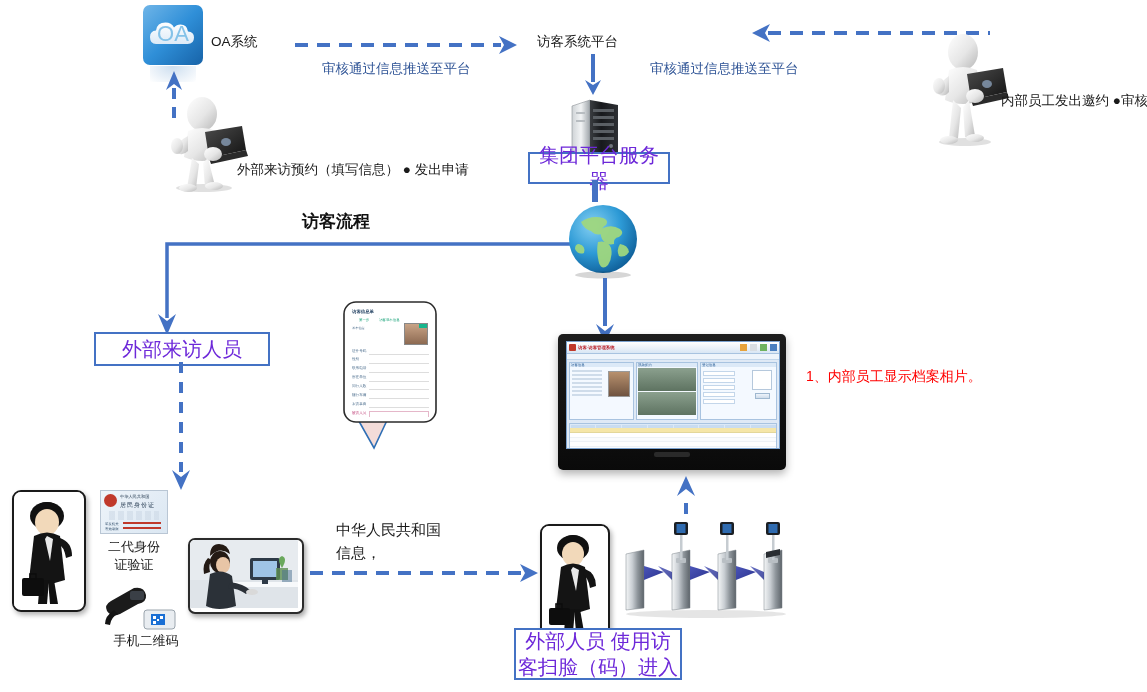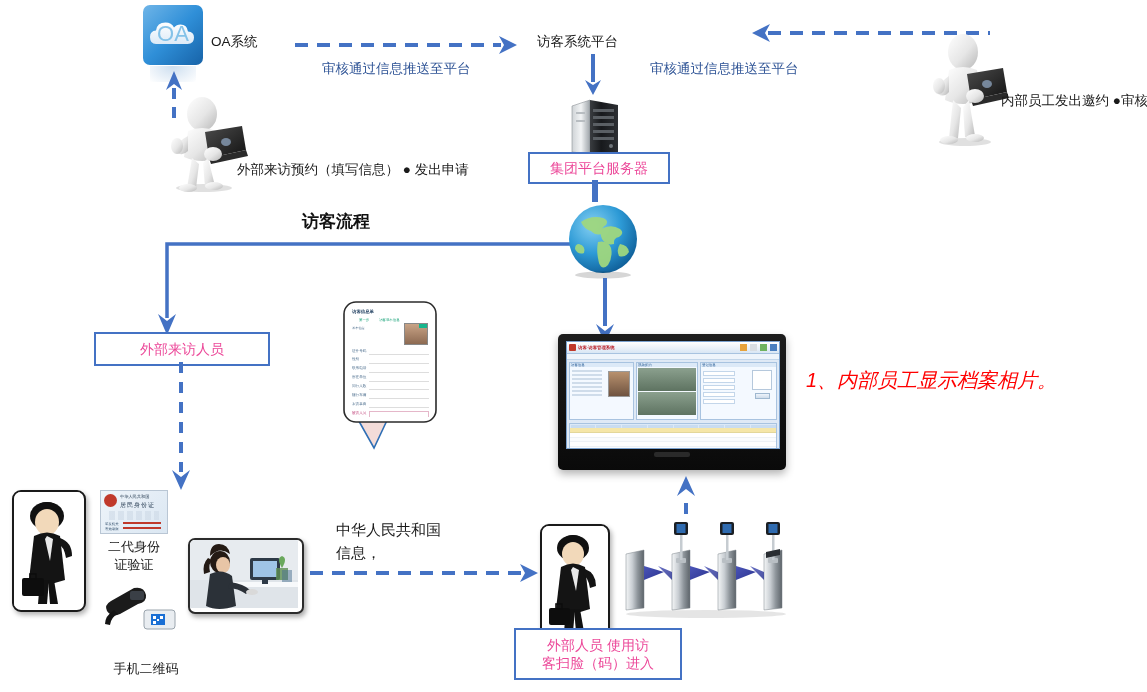--- a/index.html
+++ b/index.html
@@ -2,26 +2,26 @@
 <html><head>
 <meta charset="utf-8">
 <style>
   html,body{margin:0;padding:0;background:#ffffff;}
   body{width:1147px;height:692px;position:relative;overflow:hidden;
        font-family:"Liberation Sans","DejaVu Sans",sans-serif;}
   #stage{position:absolute;left:0;top:0;width:1147px;height:692px;}
   .abs{position:absolute;}
   .lbl{color:#1a1a1a;font-size:13.5px;white-space:nowrap;line-height:1.35;}
   .lbl-blue{color:#2f5496;font-size:13.5px;white-space:nowrap;}
-  .redbox{border:2px solid #4472c4;color:#ec4899;font-size:14px;
+  .redbox{border:2px solid #4472c4;color:#6d28d9;font-size:20px;
           text-align:center;line-height:1.3;background:#fff;
           display:flex;align-items:center;justify-content:center;}
   .title-flow{font-size:17px;font-weight:bold;color:#111;white-space:nowrap;}
   .bigscreen-title{font-size:17px;font-weight:bold;color:#111;white-space:nowrap;}
-  .bigscreen-line{font-size:20px;color:#ff0000;white-space:nowrap;line-height:1.45;font-style:italic;}
+  .bigscreen-line{font-size:14px;color:#ff0000;white-space:nowrap;line-height:1.45;}
   .capt{font-size:13px;color:#1a1a1a;text-align:center;line-height:1.35;}
   svg{overflow:visible;}
   .photoframe{border:2px solid #1a1a1a;border-radius:9px;background:#fff;
               box-shadow:2px 3px 5px rgba(0,0,0,.30);overflow:hidden;}
   .photoframe2{border:2px solid #2b2b2b;border-radius:7px;background:#fff;
               box-shadow:2px 3px 5px rgba(0,0,0,.35);overflow:hidden;}
 </style>
 </head>
 <body>
 
@@ -400,21 +400,21 @@
       <rect x="44" y="26" width="31" height="19" rx="3" fill="#e9edf1" stroke="#9aa4ad" stroke-width="1"></rect>
       <rect x="51" y="30" width="14" height="11" fill="#1a6fd4"></rect>
       <g fill="#fff">
         <rect x="53" y="32" width="3" height="3"></rect>
           <rect x="60" y="32" width="3" height="3"></rect>
         <rect x="53" y="37" width="3" height="3"></rect>
           <rect x="57" y="35" width="2" height="2"></rect>
       </g>
     </svg>
   </div>
-  <div class="abs capt" style="left:104px;top:632px;width:84px;margin-top:28px;">手机二维码</div>
+  <div class="abs capt" style="left:104px;top:632px;width:84px;">手机二维码</div>
 
   <div class="abs photoframe2" style="left:188px;top:538px;width:112px;height:72px;">
     <svg width="108" height="68" viewBox="0 0 108 68">
       <rect width="108" height="68" fill="#eef1f4"></rect>
       <rect x="0" y="0" width="108" height="40" fill="#e7ebef"></rect>
       <rect x="0" y="40" width="108" height="28" fill="#dfe4e9"></rect>
       <rect x="22" y="42" width="86" height="5" fill="#f7f9fb"></rect>
       <rect x="60" y="18" width="30" height="22" rx="2" fill="#2e3a47"></rect>
       <rect x="63" y="21" width="24" height="16" fill="#9fc4e6"></rect>
       <rect x="72" y="40" width="6" height="4" fill="#2e3a47"></rect>

